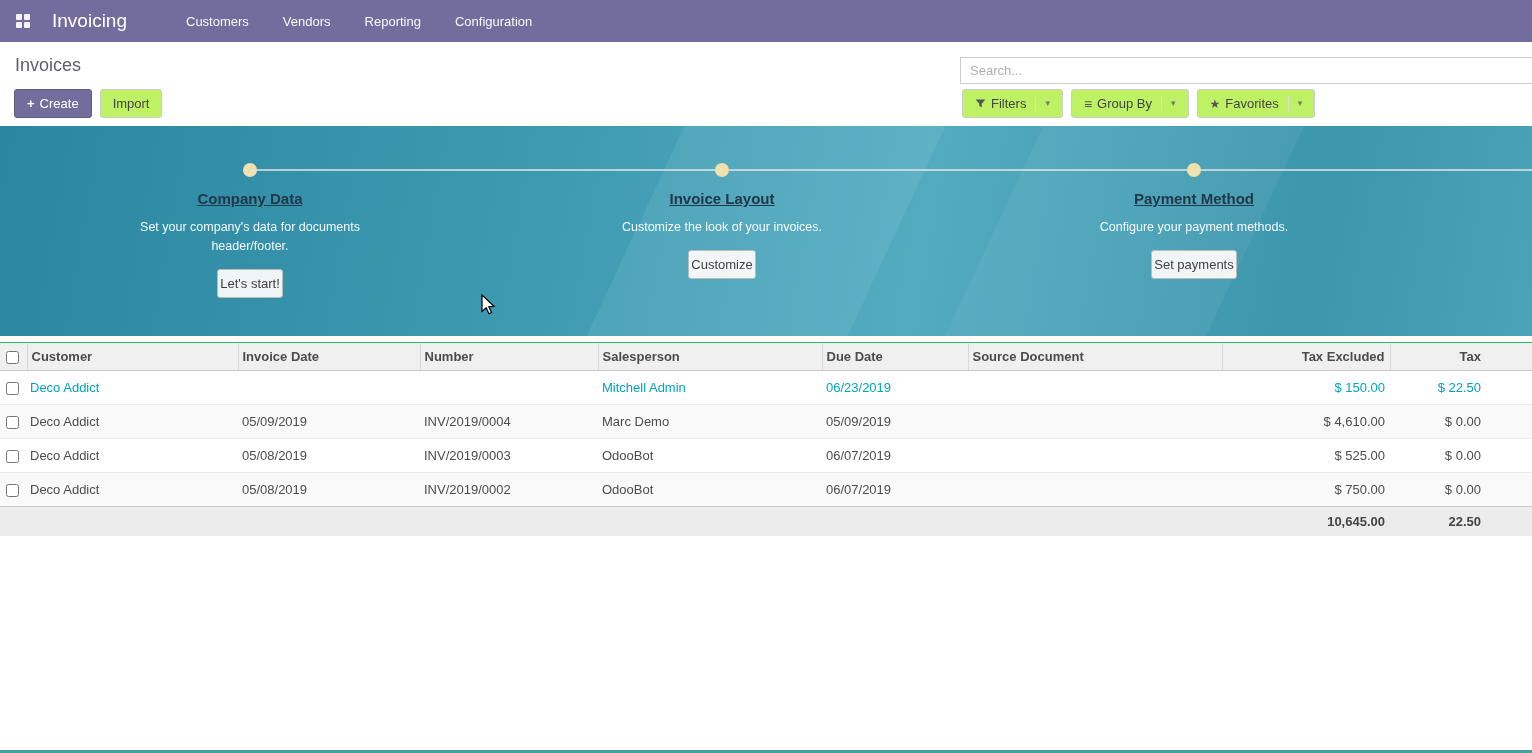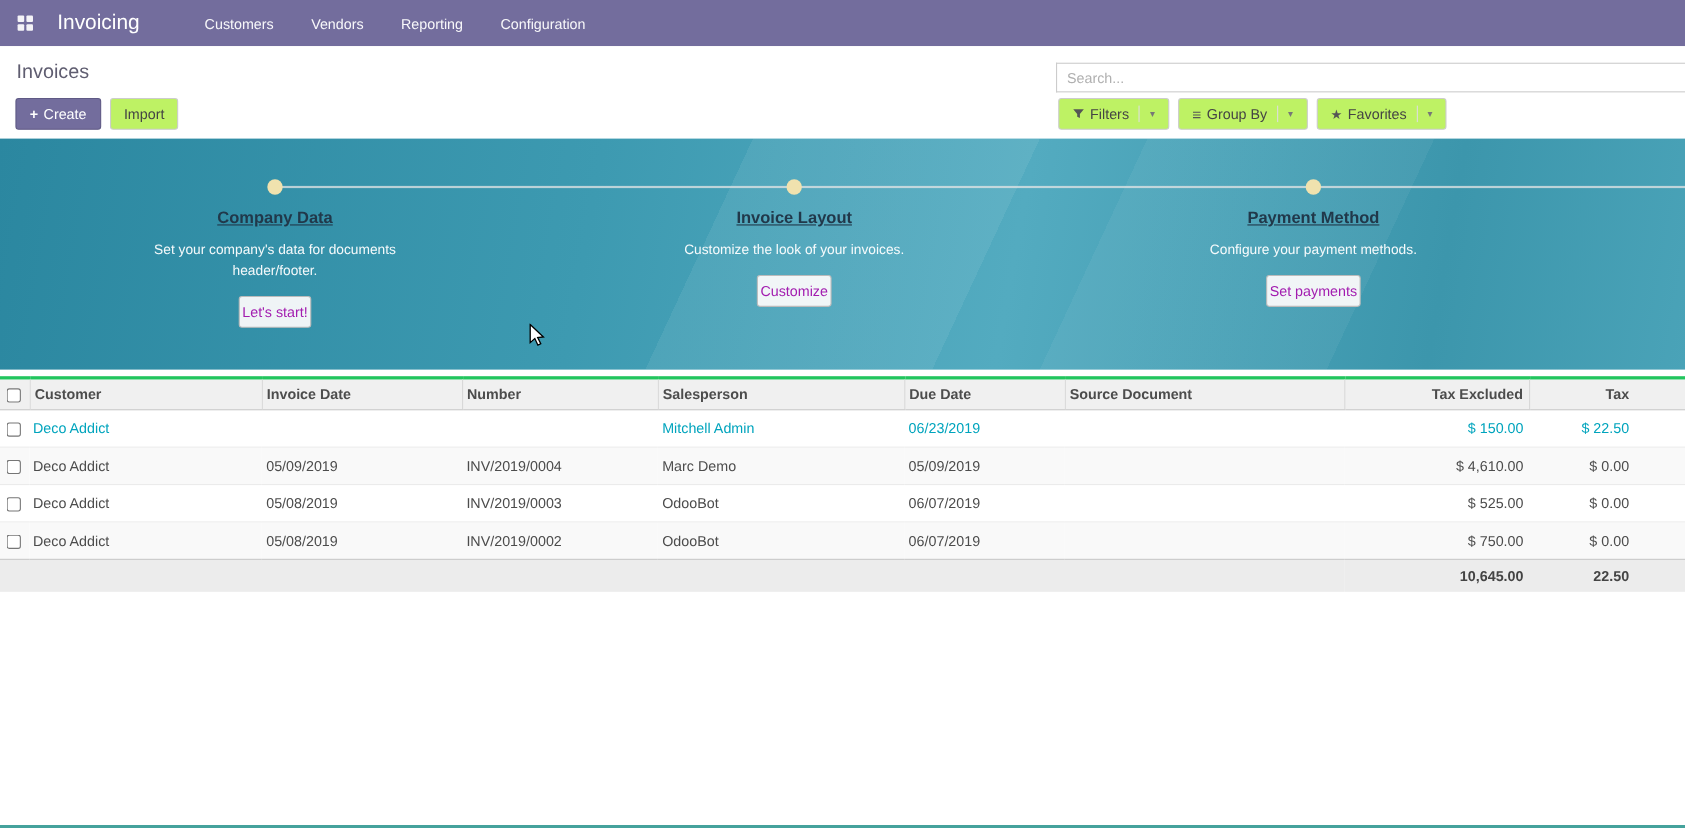--- a/index.html
+++ b/index.html
@@ -43,27 +43,27 @@
     background:linear-gradient(100deg,var(--banner1) 0%,#3d9ab1 35%,var(--banner2) 60%,#3c96ac 85%,#4aa3b8 100%);}
   .banner::before{content:"";position:absolute;inset:0;
     background:linear-gradient(115deg,transparent 42%,rgba(255,255,255,.07) 42%,rgba(255,255,255,.07) 58%,transparent 58%),
                linear-gradient(115deg,transparent 64%,rgba(255,255,255,.05) 64%,rgba(255,255,255,.05) 80%,transparent 80%);}
   .step-line{position:absolute;left:250px;right:0;top:43px;height:2px;background:rgba(230,230,230,.75);}
   .step-dot{position:absolute;top:37px;width:14px;height:14px;border-radius:50%;background:var(--dot);}
   .step{position:absolute;top:64px;width:472px;text-align:center;}
   .step-title{font-size:15px;font-weight:bold;color:#21384a;margin-bottom:11px;text-decoration:underline;}
   .step-desc{font-size:12.5px;line-height:19px;color:rgba(255,255,255,.95);max-width:232px;margin:0 auto;}
   .step-btn{margin-top:13px;display:inline-block;background:rgba(250,250,250,.95);border:1px solid #bbb;
-            border-radius:3px;color:#a21caf;font-size:13px;padding:6px 2px;cursor:pointer;}
+            border-radius:3px;color:#404040;font-size:13px;padding:6px 2px;cursor:pointer;}
   .cursor{position:absolute;left:478px;top:168px;z-index:5;pointer-events:none;}
 
   
   .list{margin-top:6px;}
   table{width:100%;border-collapse:collapse;table-layout:fixed;font-size:13px;color:#4c4c4c;}
-  thead th{background:var(--thead-bg);border-top:3px solid #22c55e;border-bottom:1px solid #c8c8c8;
+  thead th{background:var(--thead-bg);border-top:1px solid #22c55e;border-bottom:1px solid #c8c8c8;
            font-weight:bold;text-align:left;padding:6px 4px;color:#4c4c4c;cursor:pointer;white-space:nowrap;
            overflow:hidden;text-overflow:ellipsis;}
   thead th + th{border-left:1px solid #d8d8d8;}
   tbody td{padding:9px 4px;border-top:1px solid #ebebeb;white-space:nowrap;overflow:hidden;text-overflow:ellipsis;}
   tbody tr:first-child td{border-top:none;}
   tbody tr:nth-child(even){background:#f9f9f9;}
   tbody tr{cursor:pointer;}
   .cb{width:27px;padding:6px 2px 6px 6px;}
   .cb input{width:13px;height:13px;margin:0;vertical-align:middle;}
   td:nth-child(2){padding-left:3px;margin-left:48px;}

